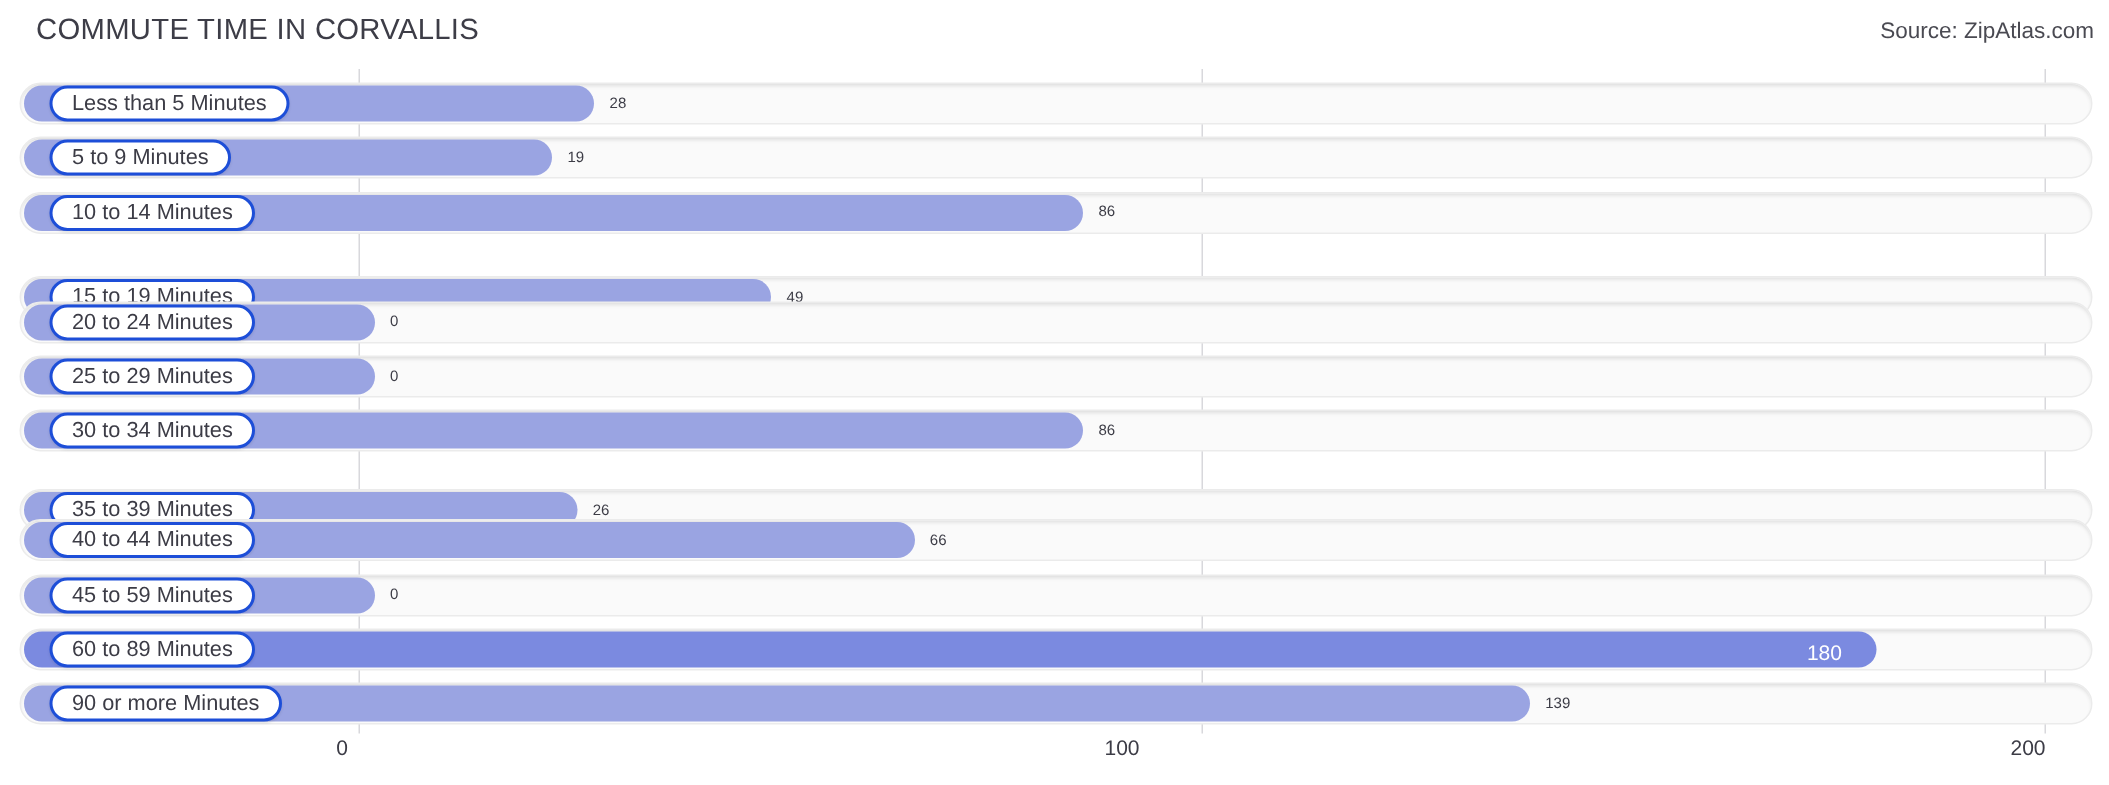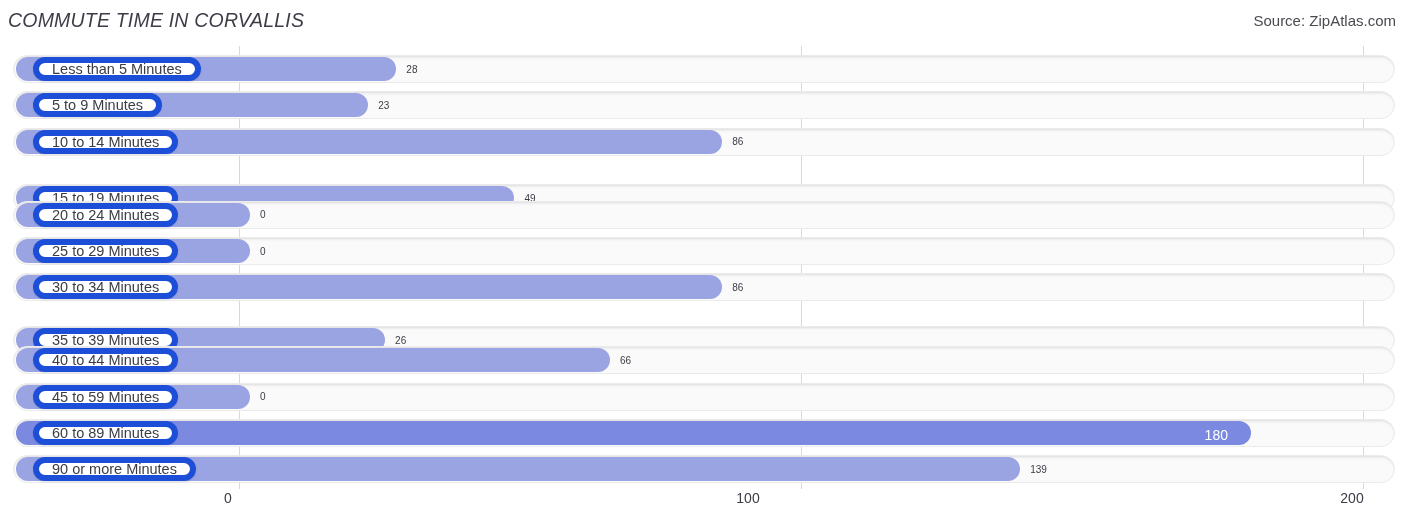--- a/index.html
+++ b/index.html
@@ -18,27 +18,26 @@
 
   
   .header {
     position: absolute;
     left: 0; top: 0;
     width: 1406px;
     height: 46px;
   }
   .chart-title {
     position: absolute;
-    left: 8px;
+    left: 24px;
     top: 9px;
     font-size: 19.5px;
     letter-spacing: 0.2px;
     color: #3d3d47;
     white-space: nowrap;
-    font-style: italic;
   }
   .source-note {
     position: absolute;
     right: 10px;
     top: 12px;
     font-size: 15px;
     color: #4a4a52;
     white-space: nowrap;
   }
 
@@ -108,21 +107,21 @@
   .label-pill {
     position: absolute;
     left: 20px;
     top: 2px;
     height: 24px;
     display: flex;
     align-items: center;
     padding: 0 13px;
     box-sizing: border-box;
     background: #ffffff;
-    border: 6px solid #1d4ed8;
+    border: 2px solid #1d4ed8;
     border-radius: 12px;
     box-shadow: 0 1px 2px rgba(0,0,0,0.10);
     font-size: 14.5px;
     color: #3c3c46;
     white-space: nowrap;
   }
 
   
   .value-out {
     position: absolute;
@@ -181,21 +180,21 @@
       <div class="row" style="top: 9px;">
         <div class="track"></div>
         <div class="bar" style="width: 380.36px;"></div>
         <div class="label-pill">Less than 5 Minutes</div>
         <div class="value-out" style="left: 393.36px;">28</div>
       </div>
       <div class="row" style="top: 45.4px;">
         <div class="track"></div>
         <div class="bar" style="width: 352.26px;"></div>
         <div class="label-pill">5 to 9 Minutes</div>
-        <div class="value-out" style="left: 365.26px;">23</div>
+        <div class="value-out" style="left: 365.26px;">19</div>
       </div>
       <div class="row" style="top: 81.8px;">
         <div class="track"></div>
         <div class="bar" style="width: 706.32px;"></div>
         <div class="label-pill">10 to 14 Minutes</div>
         <div class="value-out" style="left: 719.32px;">86</div>
       </div>
       <div class="row" style="top: 118.2px; margin-top: 20px;">
         <div class="track"></div>
         <div class="bar" style="width: 498.38px;"></div>

